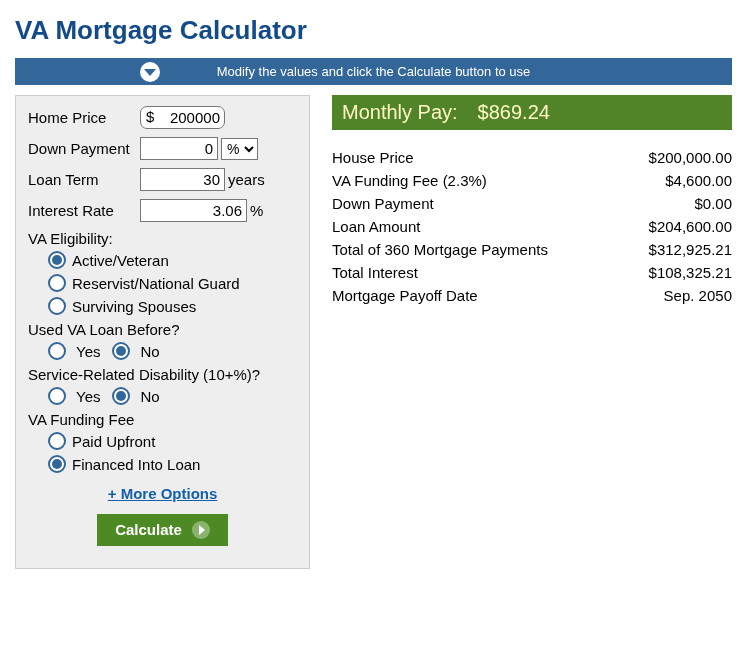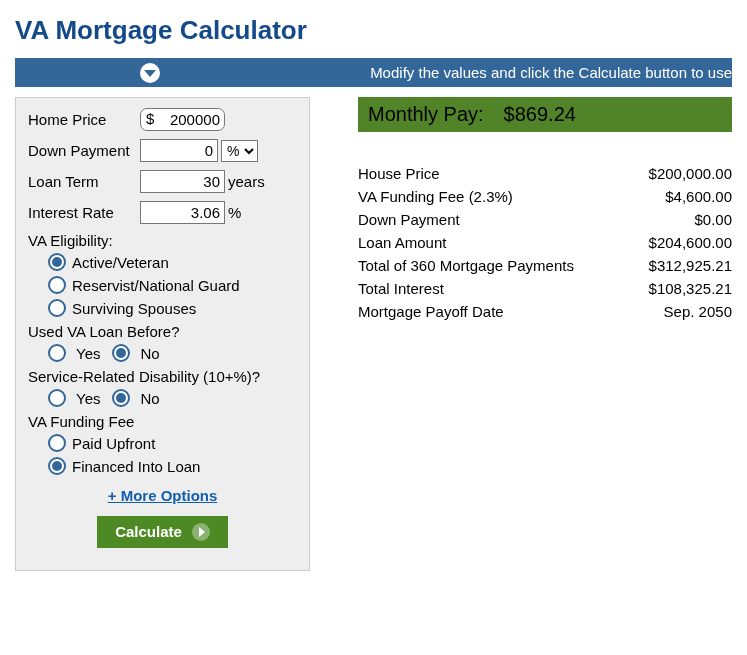--- a/index.html
+++ b/index.html
@@ -16,22 +16,22 @@
   }
   h1.title {
     color: #134a8a;
     font-size: 26px;
     font-weight: bold;
     margin-bottom: 12px;
   }
   .banner {
     background: #336699;
     color: #fff;
-    font-size: 15px;
-    text-align: right;
+    font-size: 13px;
+    text-align: center;
     padding: 6px 0;
     position: relative;
     margin-bottom: 10px;
   }
   .banner .circle-icon {
     position: absolute;
     left: 125px;
     top: 50%;
     transform: translateY(-50%);
     width: 20px;
@@ -44,21 +44,21 @@
   }
   .banner .circle-icon::after {
     content: "";
     border-left: 6px solid transparent;
     border-right: 6px solid transparent;
     border-top: 7px solid #336699;
     margin-top: 2px;
   }
   .columns {
     display: flex;
-    gap: 48px;
+    gap: 22px;
     align-items: flex-start;
   }
   .form-panel {
     background: #eee;
     border: 1px solid #ccc;
     padding: 10px 12px 14px 12px;
     width: 295px;
   }
   .form-row {
     display: flex;
@@ -93,21 +93,21 @@
   }
   .dp-input { width: 78px; }
   .dp-select {
     margin-left: 3px;
     font-size: 14px;
     padding: 1px;
     border: 1px solid #777;
     background: #fff;
   }
   .lt-input { width: 85px; }
-  .ir-input { width: 85px; }
+  .ir-input { width: 107px; }
   .unit { margin-left: 3px; }
   .group-label { margin: 6px 0 4px 0; }
   .radio-list { padding-left: 20px; }
   .radio-row {
     display: flex;
     align-items: center;
     margin-bottom: 5px;
   }
   .radio-inline {
     display: flex;
@@ -173,26 +173,26 @@
     border-top: 5px solid transparent;
     border-bottom: 5px solid transparent;
     border-left: 6px solid #fff;
     margin-left: 2px;
   }
   .results {
     flex: 1;
   }
   .monthly-bar {
     background: #518428;
-    color: #000000;
+    color: #fef9c3;
     font-size: 20px;
     padding: 6px 10px;
     display: flex;
     gap: 20px;
-    margin-bottom: 30px;
+    margin-bottom: 16px;
     text-align: right;
   }
   .result-rows {
     display: table;
     width: 100%;
   }
   .result-row {
     display: table-row;
   }
   .result-row > span {

